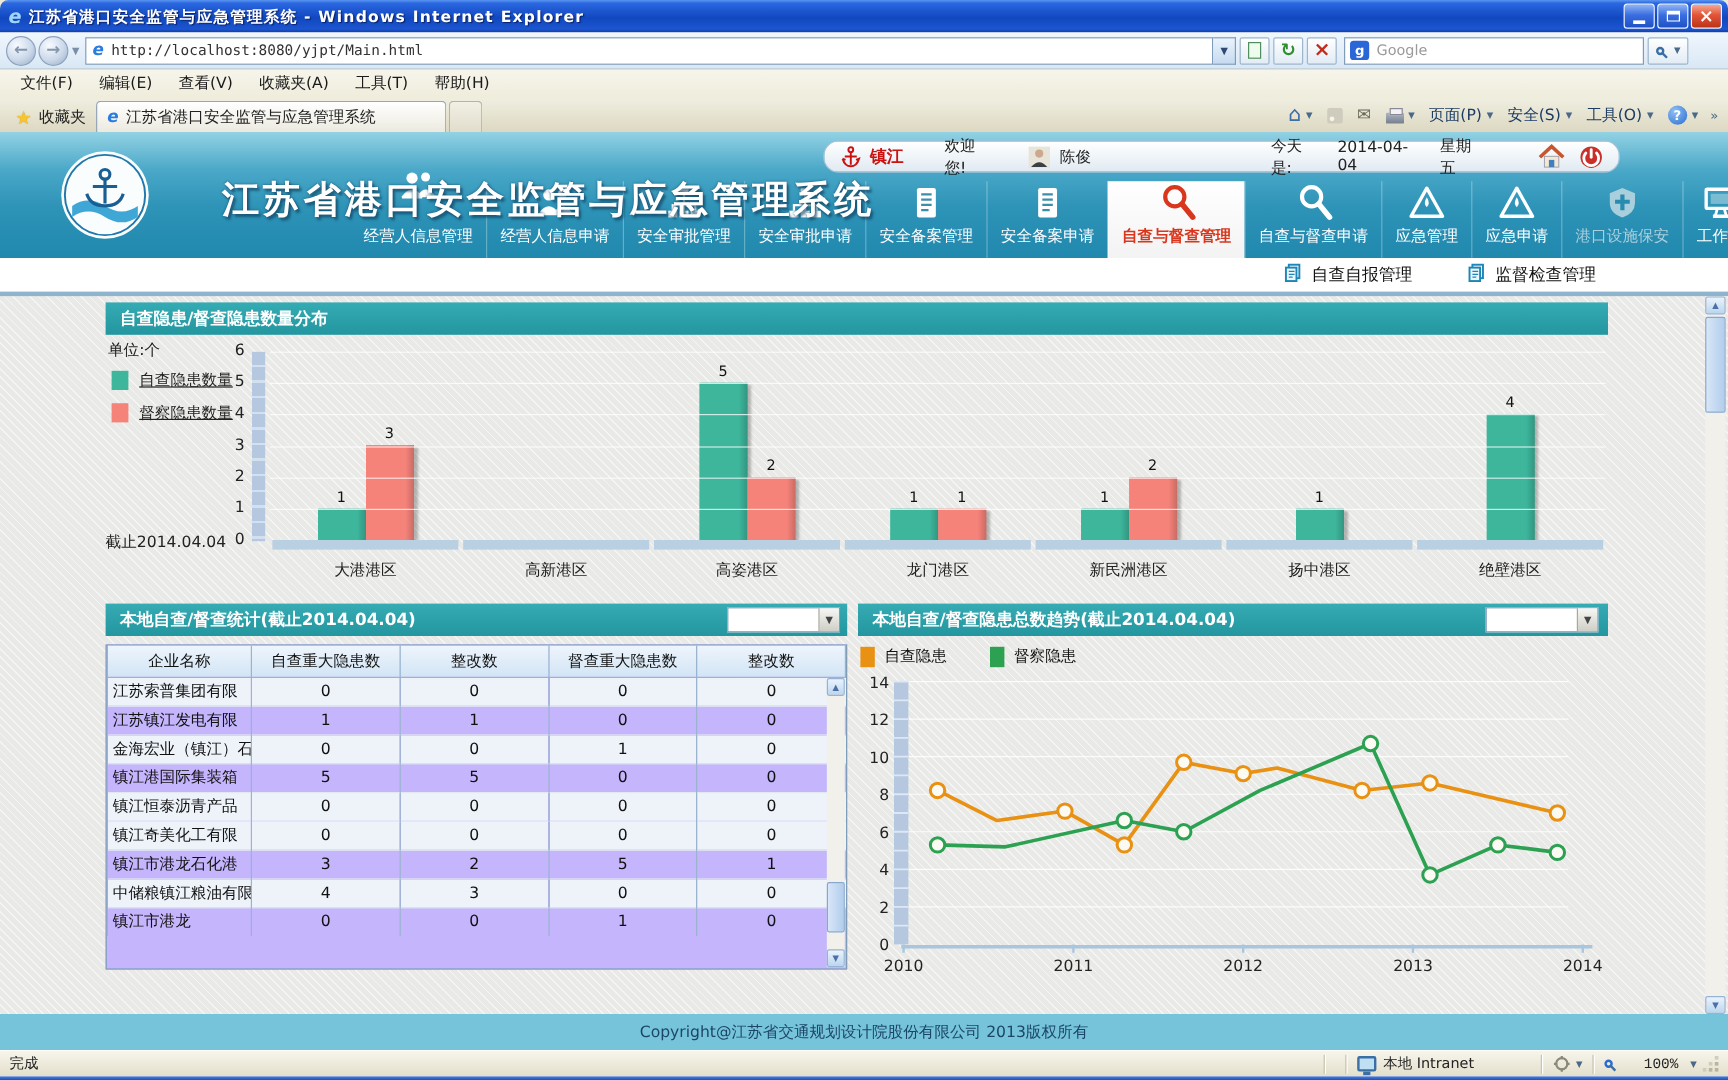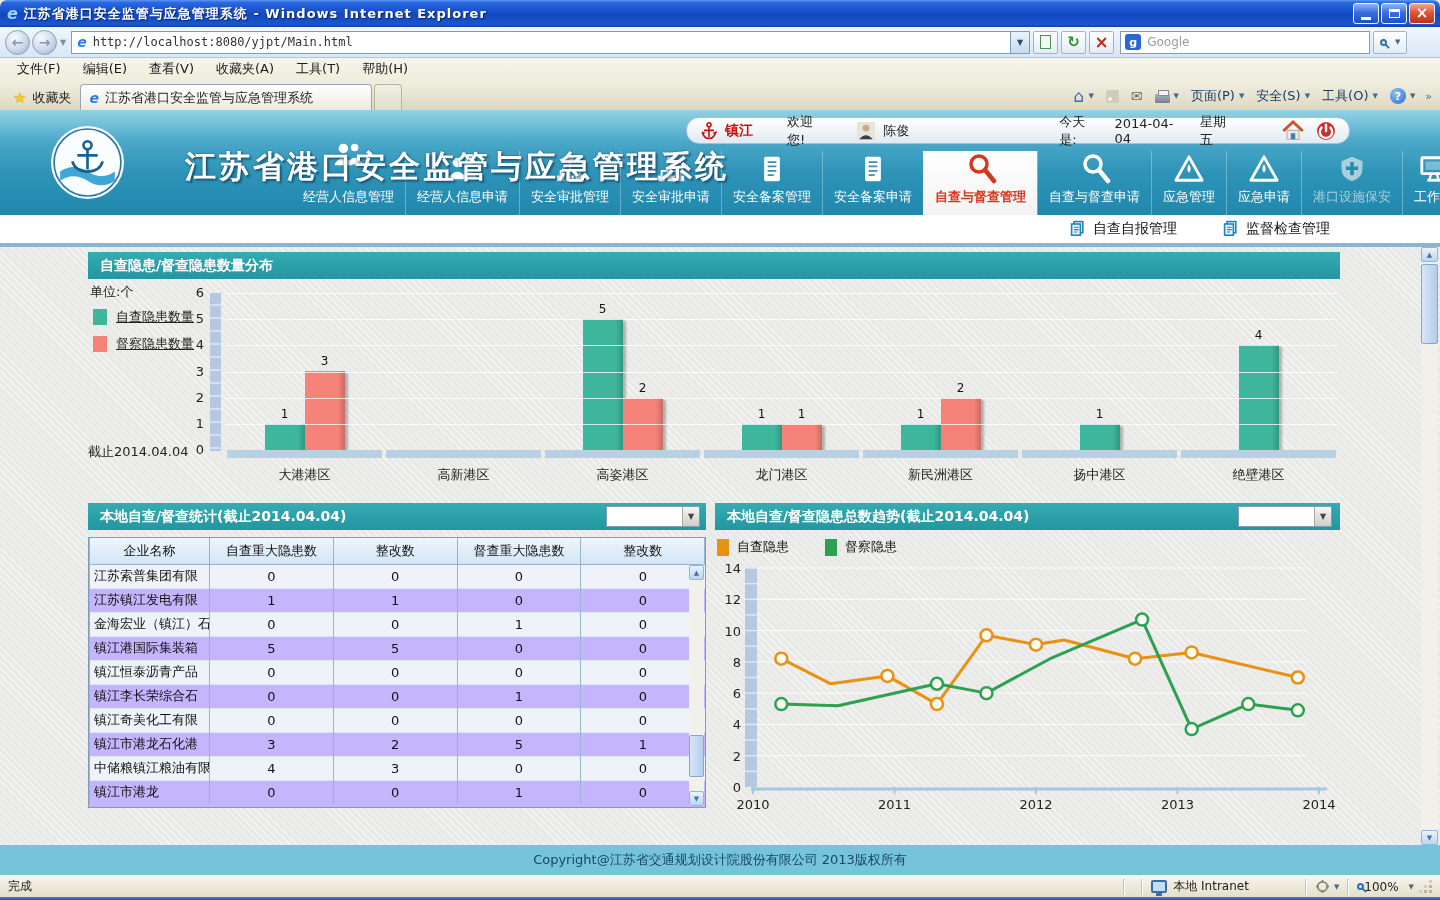--- a/index.html
+++ b/index.html
@@ -617,27 +617,20 @@
           <td class="num-cell">5</td>
           <td class="num-cell">5</td>
           <td class="num-cell">0</td>
           <td class="num-cell">0</td>
         </tr>
         <tr class="odd">
           <td class="name-cell">镇江恒泰沥青产品</td>
           <td class="num-cell">0</td>
           <td class="num-cell">0</td>
           <td class="num-cell">0</td>
-          <td class="num-cell">0</td>
-        </tr>
-        <tr class="even">
-          <td class="name-cell">镇江李长荣综合石</td>
-          <td class="num-cell">0</td>
-          <td class="num-cell">0</td>
-          <td class="num-cell">1</td>
           <td class="num-cell">0</td>
         </tr>
         <tr class="odd">
           <td class="name-cell">镇江奇美化工有限</td>
           <td class="num-cell">0</td>
           <td class="num-cell">0</td>
           <td class="num-cell">0</td>
           <td class="num-cell">0</td>
         </tr>
         <tr class="even">
@@ -767,18 +760,18 @@
     <span class="status-sep" style="margin-left:56px;"></span>
     <span style="display:flex;align-items:center;">
       <svg viewBox="0 0 16 16" width="15" height="15">
           <circle cx="8" cy="8" r="5" fill="none" stroke="#8a8a7a" stroke-width="2"></circle>
           <path d="M8 1 v3 M8 12 v3 M1 8 h3 M12 8 h3" stroke="#8a8a7a" stroke-width="2"></path>
         </svg>
     </span>
     <span class="caret">▼</span>
     <span class="status-sep"></span>
     <span class="mag" style="border-color:#2a6cd0;"></span>
-    <span style="margin-left:0;">100%</span>
+    <span style="margin-left:26px;font-family:Liberation Mono, monospace;">100%</span>
     <span class="caret" style="margin-left:10px;">▼</span>
     <span class="grip"></span>
   </span>
 </div>
 <div class="win-bottom"></div>
 
 </body></html>

